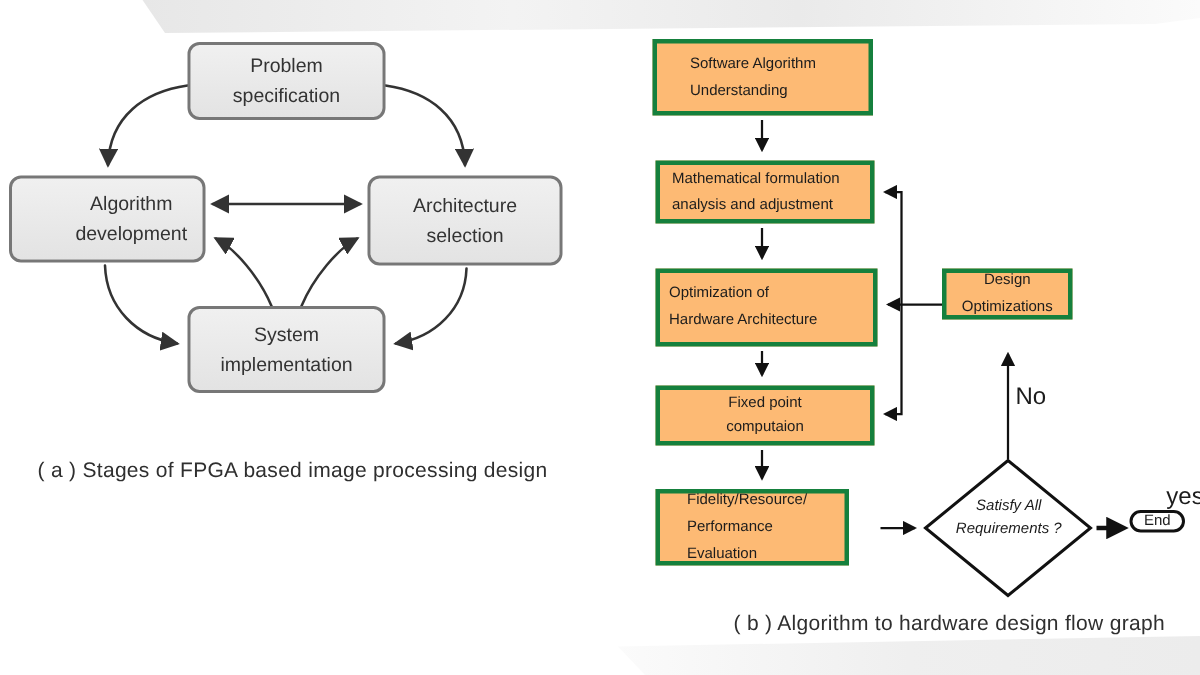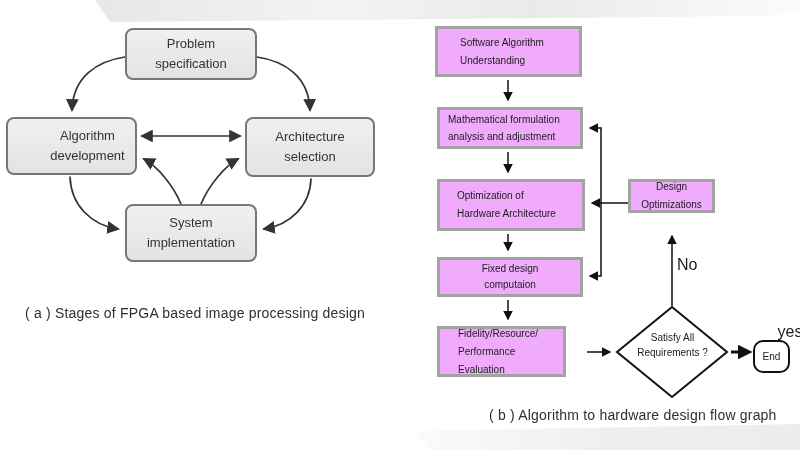--- a/index.html
+++ b/index.html
@@ -16,21 +16,21 @@
     background:linear-gradient(180deg,#f0f0f0,#e3e3e3);
     border:2px solid #777777; border-radius:8px;
     display:flex; align-items:center; justify-content:center;
     text-align:center; white-space:pre-line;
     font-size:13px; line-height:1.55; color:#333333;
   }
 
   
   .bbox {
     position:absolute; box-sizing:border-box;
-    background:#f0abfc; border:3px solid #a3a3a3;
+    background:#fdba74; border:3px solid #15803d;
     display:flex; align-items:center;
     white-space:pre-line; font-size:10px; line-height:1.8; color:#1c1c1c;
   }
   .bbox.center { justify-content:center; text-align:center; }
 
   .endnode {
     position:absolute; box-sizing:border-box;
     background:#ffffff; border:2px solid #111111; border-radius:10px;
     display:flex; align-items:center; justify-content:center;
     font-size:10px; color:#1c1c1c;
@@ -108,32 +108,32 @@
 selection</div>
   <div class="abox" style="left:125px; top:204px; width:132px; height:58px;">System
 implementation</div>
 
   <div class="caption" style="left:25px; top:305px;">( a )  Stages of FPGA based image processing design</div>
 
   <div class="bbox" style="left:435px; top:26px;  width:147px; height:51px; padding-left:22px;">Software Algorithm
 Understanding</div>
   <div class="bbox" style="left:437px; top:107px; width:146px; height:42px; padding-left:8px; line-height:1.7;">Mathematical formulation
 analysis and adjustment</div>
-  <div class="bbox" style="left:437px; top:179px; width:148px; height:52px; padding-left:17px;">Optimization of
+  <div class="bbox" style="left:437px; top:179px; width:148px; height:52px; padding-left:6px;">Optimization of
 Hardware Architecture</div>
-  <div class="bbox center" style="left:437px; top:257px; width:146px; height:40px; line-height:1.65;">Fixed design
+  <div class="bbox center" style="left:437px; top:257px; width:146px; height:40px; line-height:1.65;">Fixed point
 computaion</div>
   <div class="bbox" style="left:437px; top:326px; width:129px; height:51px; padding-left:18px;">Fidelity/Resource/
 Performance Evaluation</div>
   <div class="bbox center" style="left:628px; top:179px; width:87px; height:34px;">Design
 Optimizations</div>
 
-  <div class="decision-text" style="left:617px; top:330px; width:111px;">Satisfy All
+  <div class="decision-text" style="left:617px; top:330px; width:111px;font-style:italic;">Satisfy All
 Requirements ?</div>
 
-  <div class="endnode" style="left:753px; top:340px; width:37px; height:33px;">End</div>
+  <div class="endnode" style="left:753px; top:340px; width:37px; height:15px;">End</div>
 
   <div class="edge-label" style="left:774px; top:323px; width:32px; text-align:center;">yes</div>
   <div class="edge-label" style="left:677px; top:256px;">No</div>
 
   <div class="caption" style="left:489px; top:407px;">( b )  Algorithm to hardware design flow graph</div>
 
 </div>
 
 </body></html>

